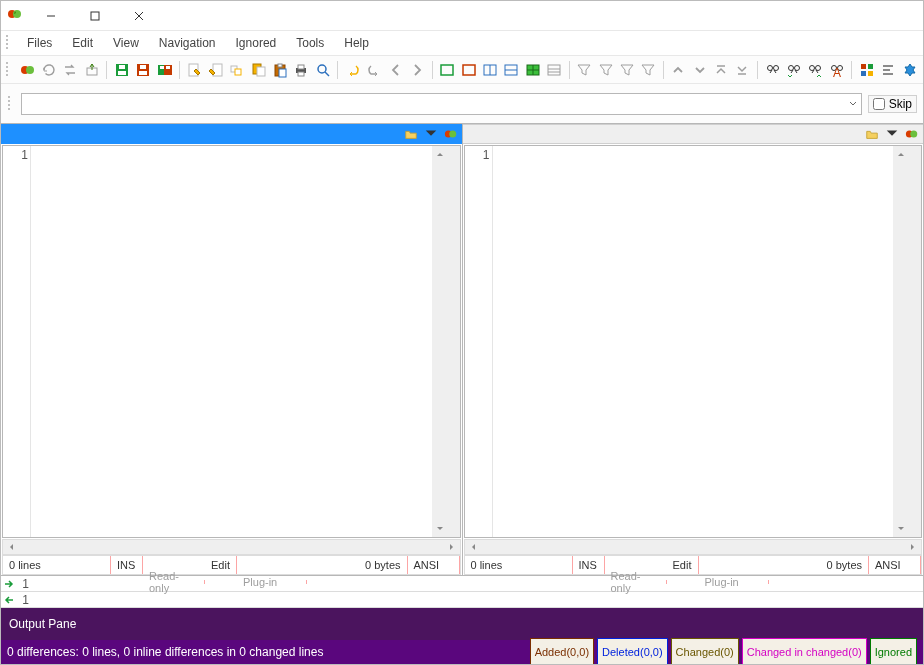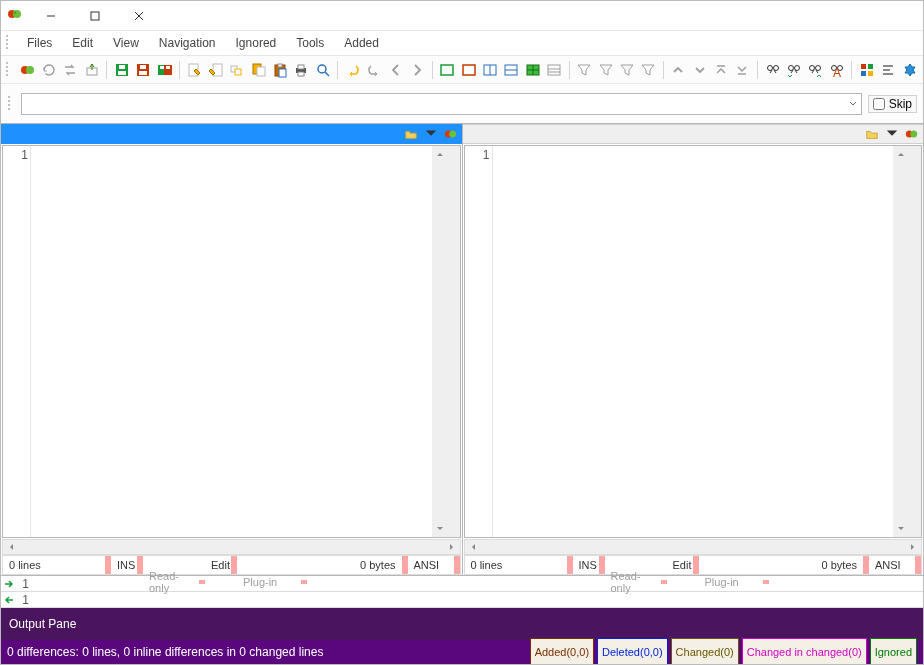--- a/index.html
+++ b/index.html
@@ -50,21 +50,21 @@
 .vscrollbar { width: 16px; background: #efefef; display:flex; flex-direction:column; }
 .vscroll-arrow { height:16px; display:flex; align-items:center; justify-content:center; }
 .vscroll-track { flex:1; }
 .diffbar { width: 12px; background: #efefef; }
 .hscroll { height: 16px; background: #efefef; margin:0 1px 0 1px; border:1px solid #dcdcdc; display:flex; }
 .hscroll-arrow { width:16px; display:flex; align-items:center; justify-content:center; }
 .hscroll-track { flex:1; }
 
 
 .pane-status { height: 20px; display: flex; align-items: stretch; border: 1px solid #dcdcdc; margin:0 1px; }
-.pane-status .cell { border-right: 6px solid #fca5a5; padding: 2px 6px; font-size: 11px; display: flex; align-items: center; color:#333;}
+.pane-status .cell { border-right: 1px solid #fca5a5; padding: 2px 6px; font-size: 11px; display: flex; align-items: center; color:#333;}
 .pane-status .cell.disabled { color: #9e9e9e; margin-top: 24px; }
 
 
 .syncrows { border-top: 1px solid #b7b7b7; }
 .syncrow { height: 16px; display: flex; align-items: center; border-bottom: 1px solid #dcdcdc; font-size: 11px; }
 .syncrow .arrow { width: 16px; display:flex; align-items:center; justify-content:center; }
 .syncrow .arrow svg{ width:10px; height:10px; }
 .syncrow .num { width: 14px; text-align:right; padding-right:2px; color:#555; }
 .syncrow .body { flex:1; }
 
@@ -111,21 +111,21 @@
 </div>
 
 <div class="menubar">
   <div class="gripper"></div>
   <div class="menu-item">Files</div>
   <div class="menu-item">Edit</div>
   <div class="menu-item">View</div>
   <div class="menu-item">Navigation</div>
   <div class="menu-item">Ignored</div>
   <div class="menu-item">Tools</div>
-  <div class="menu-item">Added</div>
+  <div class="menu-item">Help</div>
 </div>
 
 <div class="toolbar">
   <div class="gripper"></div>
   <div class="tbtn">
       <svg viewBox="0 0 16 16">
         <circle cx="5" cy="8" r="4" fill="#d93c00"></circle>
         <circle cx="10" cy="8" r="4" fill="#6bbf3c"></circle>
       </svg>
     </div>

